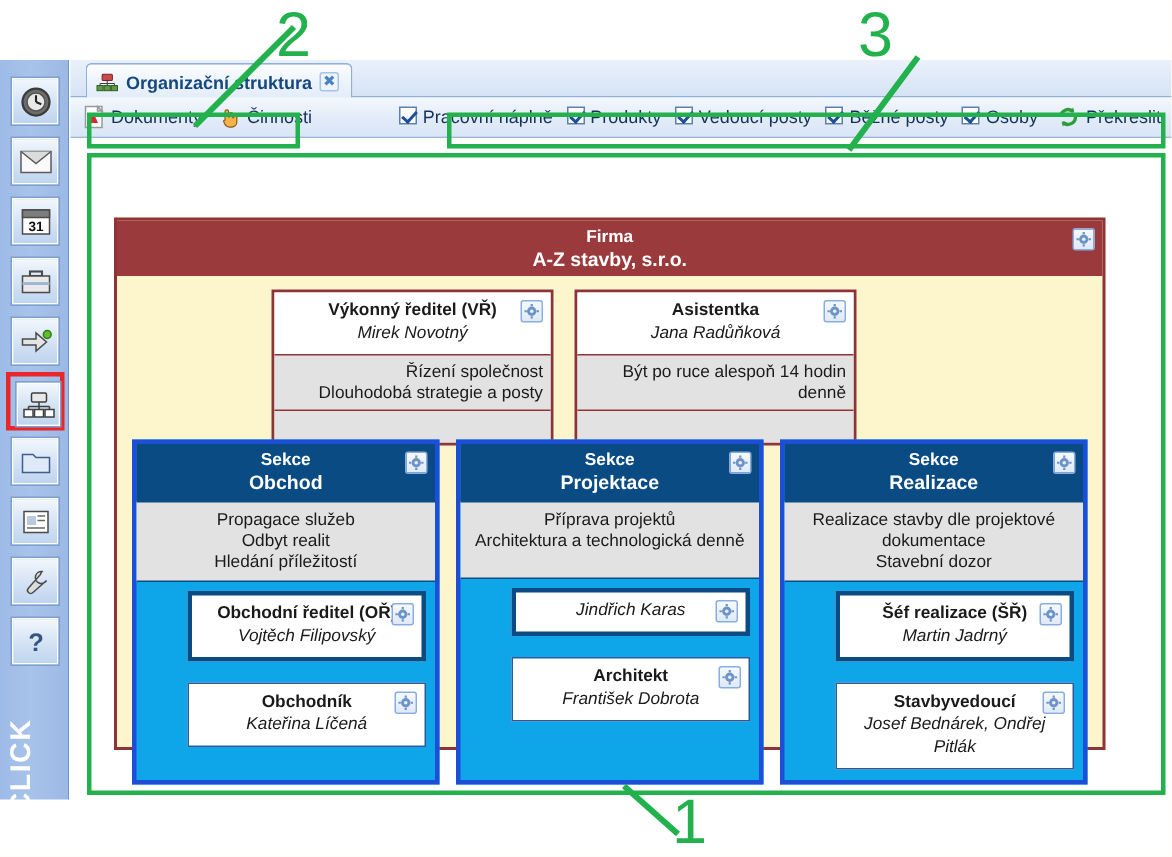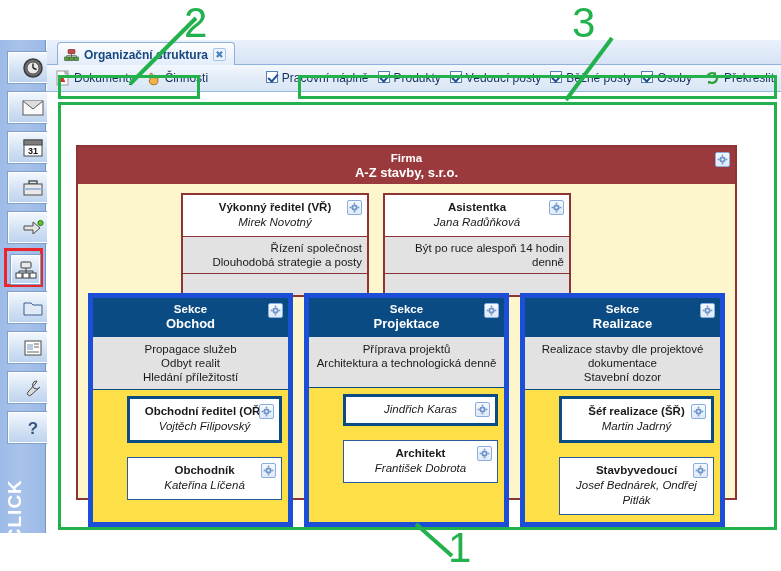--- a/index.html
+++ b/index.html
@@ -11,21 +11,21 @@
   }
   #root { position: relative; width: 781px; height: 571px; background: #ffffff; }
 
   
   .sidebar {
     position: absolute; left: 0; top: 40px; width: 46px; height: 493px;
     background: linear-gradient(to right,#9dbbe8 0%, #a8c3ea 45%, #9cb9e6 100%);
     border-right: 1px solid #6f96cd;
   }
   .sb-icon {
-    position: absolute; left: 8px; width: 49px; height: 31px;
+    position: absolute; left: 8px; width: 31px; height: 31px;
     background: linear-gradient(to bottom,#f2f7fd 0%, #d6e4f5 50%, #bed4ef 100%);
     border: 1px solid #ffffff;
     outline: 1px solid #7fa0cb;
     display: flex; align-items: center; justify-content: center;
   }
   .sb-sel-wrap {
     position: absolute; left: 4px; width: 39px; height: 39px;
     border: 3px solid #e8262b; background: transparent;
   }
   .sb-sel-inner {
@@ -124,21 +124,21 @@
   .card-title { font-size: 11.5px; font-weight: bold; color: #1a1a1a; line-height: 15px; }
   .card-person { font-size: 11.5px; font-style: italic; color: #1a1a1a; line-height: 15px; }
   .card-body {
     background: #e2e2e2; border-top: 1px solid #8e3437;
     font-size: 11.5px; color: #1a1a1a; text-align: right; padding: 4px 5px; line-height: 14px;
   }
   .card-body.empty { min-height: 22px; }
 
   
   .sections { position: absolute; left: 10px; top: 146px; right: 10px; display: flex; gap: 11px; }
-  .section { flex: 1; border: 5px solid #1d4ed8; background: #fde047; }
+  .section { flex: 1; border: 3px solid #1d4ed8; background: #0ea5e9; }
   .sec-hd {
     background: #0a4b84; color: #ffffff; text-align: center; position: relative;
     padding: 4px 0 5px 0;
   }
   .sec-hd .l1 { font-size: 11.5px; font-weight: bold; line-height: 14px; }
   .sec-hd .l2 { font-size: 13px; font-weight: bold; line-height: 15px; }
   .sec-desc {
     background: #e2e2e2; border-top: 1px solid #0b4b84; border-bottom: 1px solid #0b4b84;
     font-size: 11.5px; color: #1a1a1a; text-align: center; padding: 5px 4px; line-height: 14px;
     min-height: 52px;

